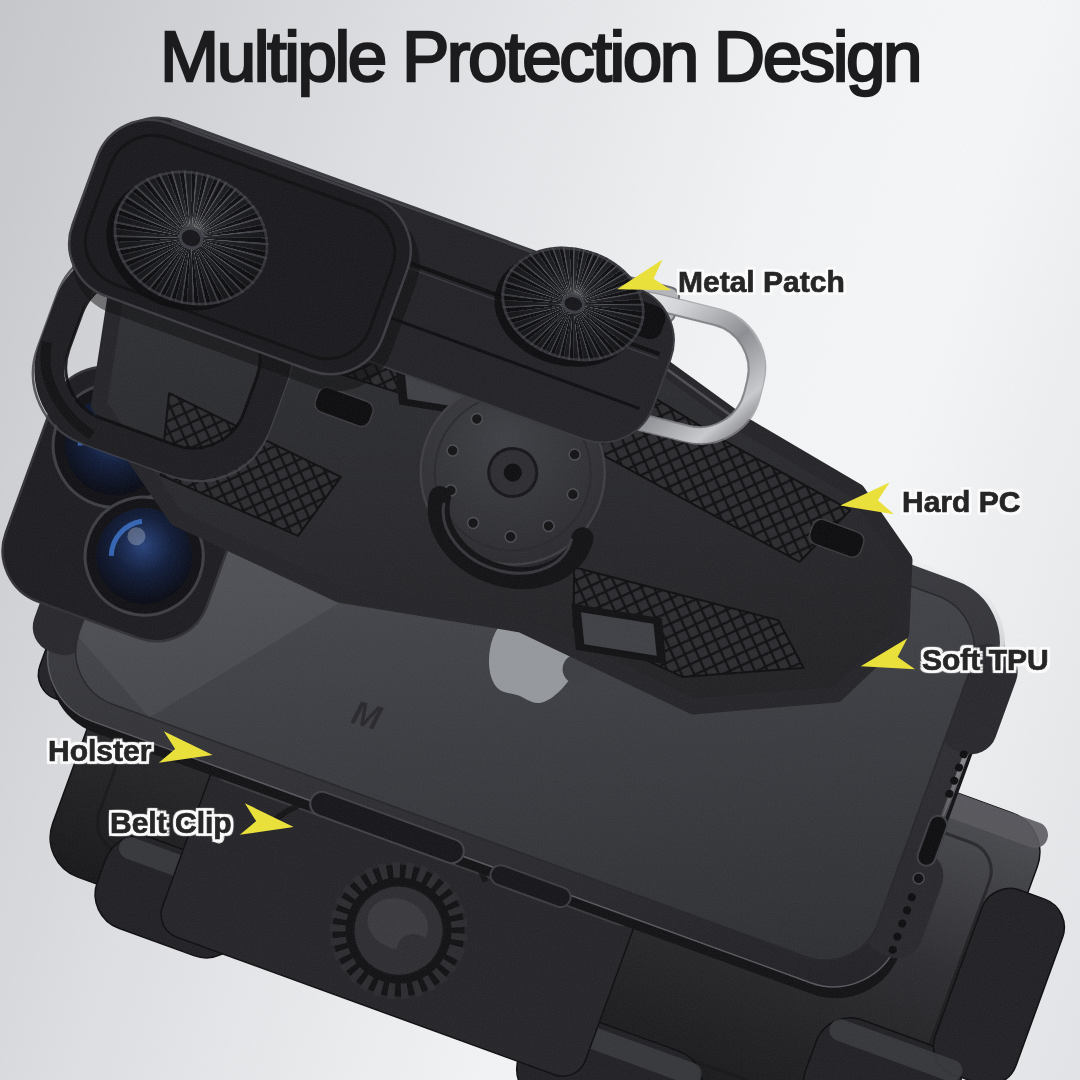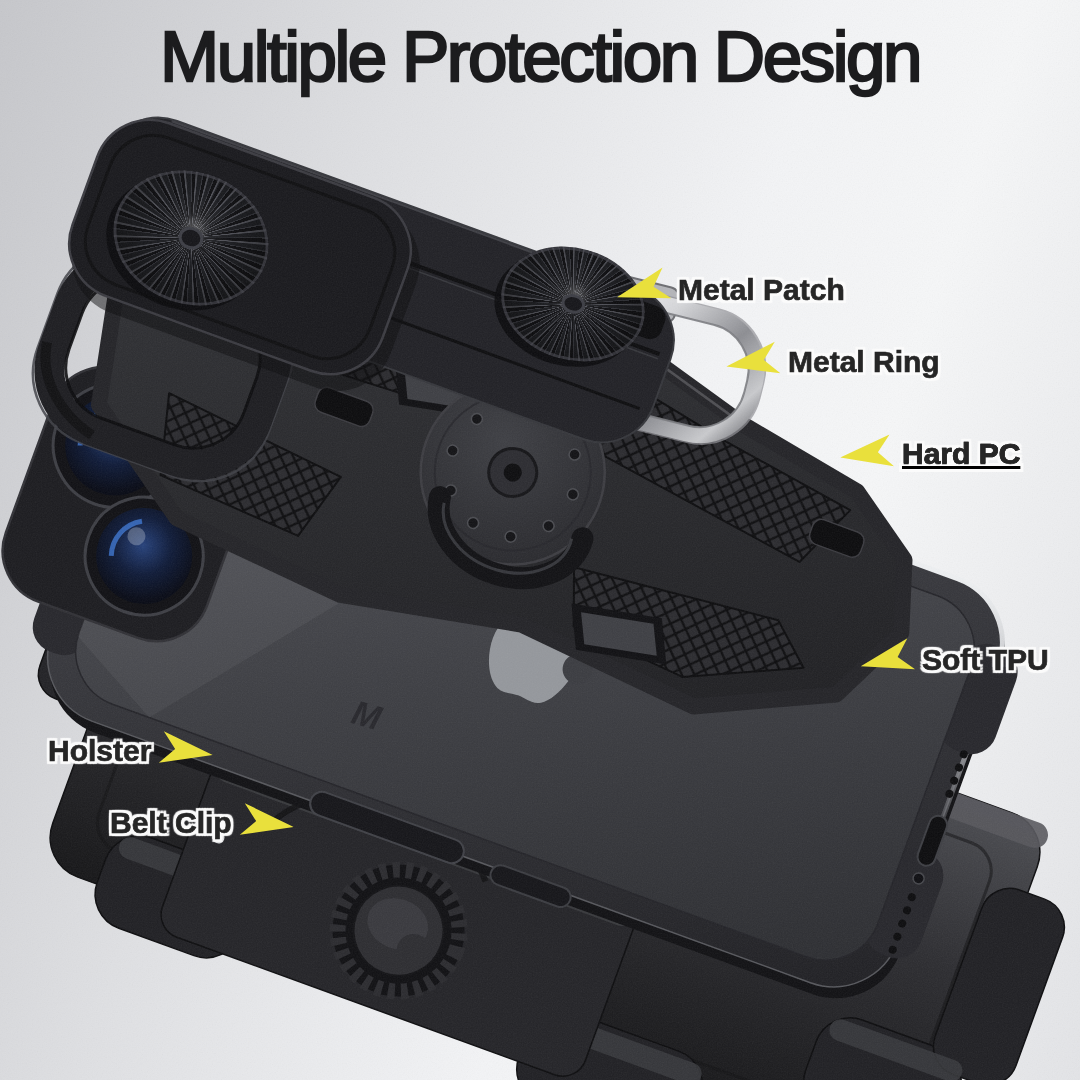--- a/index.html
+++ b/index.html
@@ -24,23 +24,23 @@
   .title{position:absolute;top:16px;left:0;width:100%;text-align:center;
          font-size:71px;font-weight:normal;letter-spacing:-2.5px;color:#1c1c1e;
          -webkit-text-stroke:2.4px #1c1c1e;white-space:nowrap;}
   
   .callout{position:absolute;display:flex;align-items:center;gap:10px;white-space:nowrap;}
   .callout .txt{font-size:30px;font-weight:bold;color:#262626;-webkit-text-stroke:.7px #262626;
         text-shadow:-3px -3px 1px #fbfbfb,3px -3px 1px #fbfbfb,-3px 3px 1px #fbfbfb,3px 3px 1px #fbfbfb,
                     0 -3px 1px #fbfbfb,0 3px 1px #fbfbfb,-3px 0 1px #fbfbfb,3px 0 1px #fbfbfb;}
   .arrow{flex:0 0 auto;}
   #co-slide{left:262px;top:192px;}  #co-slide .arrow{transform:rotate(5deg);}
-  #co-patch{left:616px;top:272px;}  #co-patch .arrow{transform:rotate(-16deg);}
+  #co-patch{left:616px;top:264px;}  #co-patch .arrow{transform:rotate(-16deg);}
   #co-ring{left:726px;top:344px;}   #co-ring .arrow{transform:rotate(-10deg);}
-  #co-hardpc{left:840px;top:436px;text-decoration:underline;} #co-hardpc .arrow{transform:rotate(-8deg);}
+  #co-hardpc{left:840px;top:484px;} #co-hardpc .arrow{transform:rotate(-8deg);}
   #co-tpu{left:860px;top:642px;}    #co-tpu .arrow{transform:rotate(-14deg);}
   #co-holster{left:48px;top:733px;flex-direction:row;}
   #co-holster .arrow{transform:rotate(9deg);}
   #co-belt{left:70px;top:805px;padding-left:40px;}    #co-belt .arrow{transform:rotate(9deg);}
 </style>
 </head>
 <body>
 
 <div class="stage">
 
@@ -298,26 +298,20 @@
 <div class="title">Multiple Protection Design</div>
 
 
 <div class="callout" id="co-patch">
   <svg class="arrow" width="52" height="36" viewBox="0 0 52 36">
     <polygon points="0,18 52,2 38,18 52,34" fill="#E9E03C"></polygon>
       </svg>
   <span class="txt">Metal Patch</span>
 </div>
 
-<div class="callout" id="co-ring">
-  <svg class="arrow" width="52" height="36" viewBox="0 0 52 36">
-    <polygon points="0,18 52,2 38,18 52,34" fill="#E9E03C"></polygon>
-      </svg>
-  <span class="txt">Metal Ring</span>
-</div>
 
 <div class="callout" id="co-hardpc">
   <svg class="arrow" width="52" height="36" viewBox="0 0 52 36">
     <polygon points="0,18 52,2 38,18 52,34" fill="#E9E03C"></polygon>
       </svg>
   <span class="txt">Hard PC</span>
 </div>
 
 <div class="callout" id="co-tpu">
   <svg class="arrow" width="52" height="36" viewBox="0 0 52 36">

